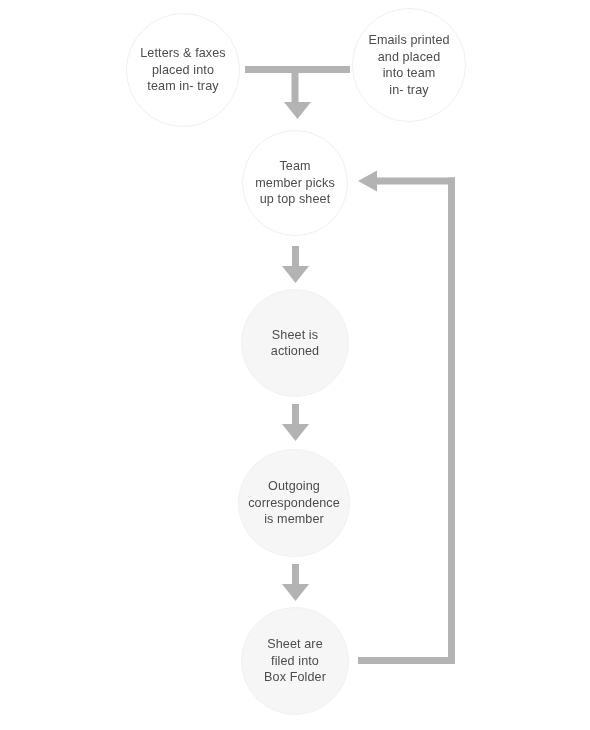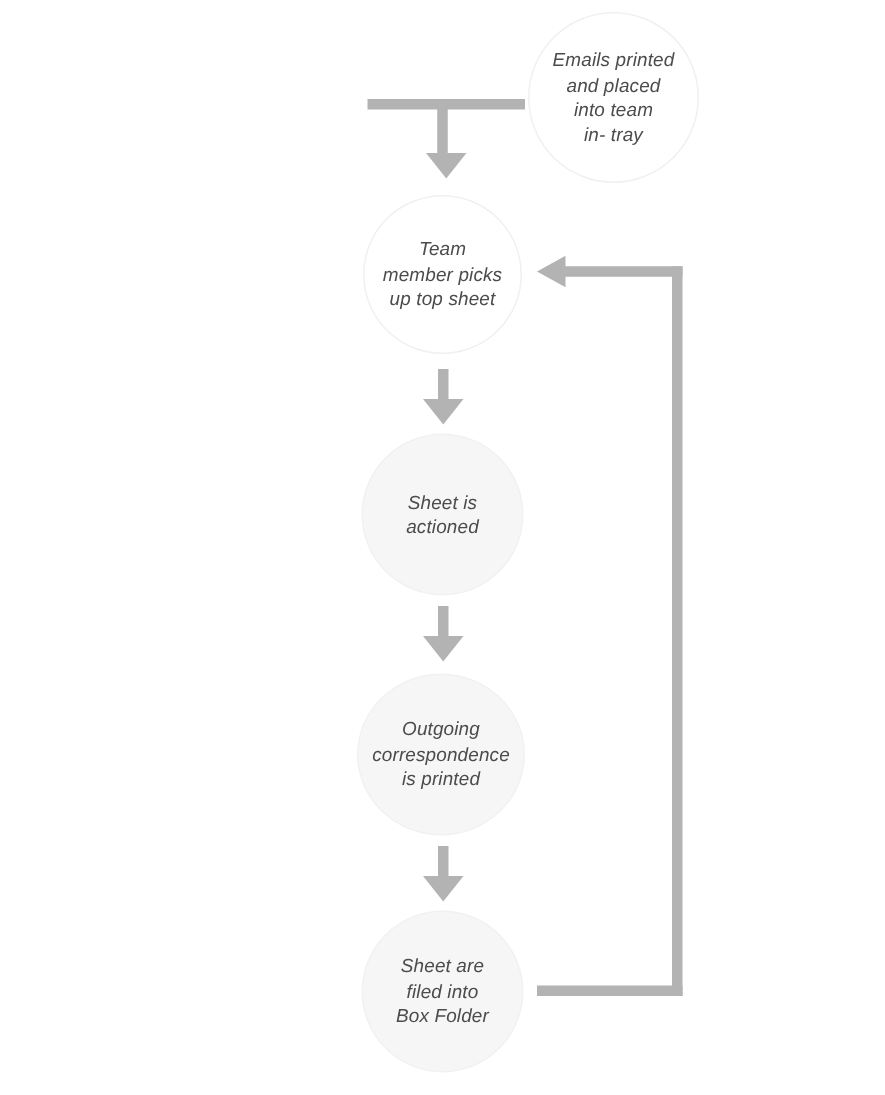--- a/index.html
+++ b/index.html
@@ -21,21 +21,20 @@
     background: #ffffff;
   }
   .node {
     position: absolute;
     border-radius: 50%;
     box-sizing: border-box;
     display: flex;
     align-items: center;
     justify-content: center;
     text-align: center;
-    font-style: italic;
   }
   .node .node-label {
     display: block;
     color: #4c4c4c;
     font-size: 12.6px;
     line-height: 16.5px;
     letter-spacing: 0.1px;
     white-space: pre-line;
     padding: 0 4px;
   }
@@ -101,20 +100,25 @@
       <rect x="3" y="487" width="97" height="7" fill="#b3b3b3"></rect>
 
       <rect x="93" y="7.5" width="7" height="486.5" fill="#b3b3b3"></rect>
 
       <rect x="20" y="7.5" width="80" height="7" fill="#b3b3b3"></rect>
 
       <polygon points="22,0.5 22,21.5 3,11" fill="#b3b3b3"></polygon>
     </svg>
   </div>
 
+  <div class="node fill-white" style="left:126px; top:13px; width:114px; height:114px;">
+    <span class="node-label">Letters &amp; faxes
+placed into
+team in- tray</span>
+  </div>
 
   <div class="node fill-white" style="left:352px; top:8px; width:114px; height:114px;">
     <span class="node-label">Emails printed
 and placed
 into team
 in- tray</span>
   </div>
 
   <div class="node fill-white" style="left:242px; top:130px; width:106px; height:106px;">
     <span class="node-label">Team
@@ -123,21 +127,21 @@
   </div>
 
   <div class="node fill-grey" style="left:241px; top:289px; width:108px; height:108px;">
     <span class="node-label">Sheet is
 actioned</span>
   </div>
 
   <div class="node fill-grey" style="left:238px; top:449px; width:112px; height:108px;">
     <span class="node-label">Outgoing
 correspondence
-is printed</span>
+is member</span>
   </div>
 
   <div class="node fill-grey" style="left:241px; top:607px; width:108px; height:108px;">
     <span class="node-label">Sheet are
 filed into
 Box Folder</span>
   </div>
 
 </div>
 

